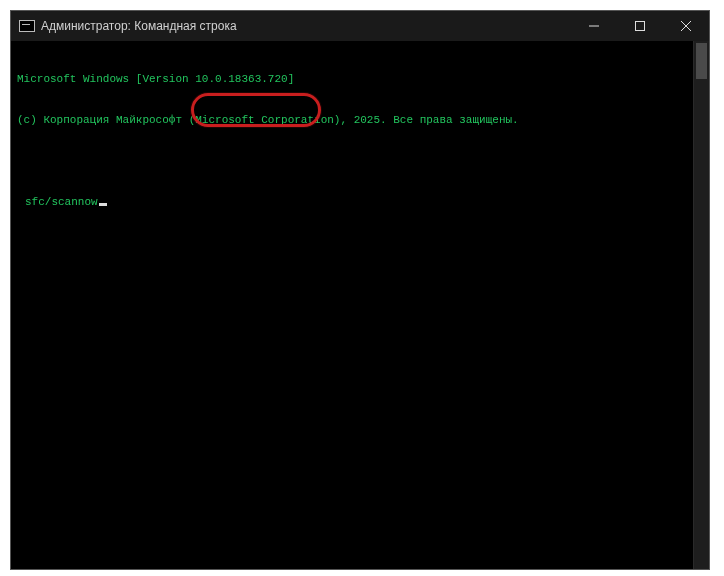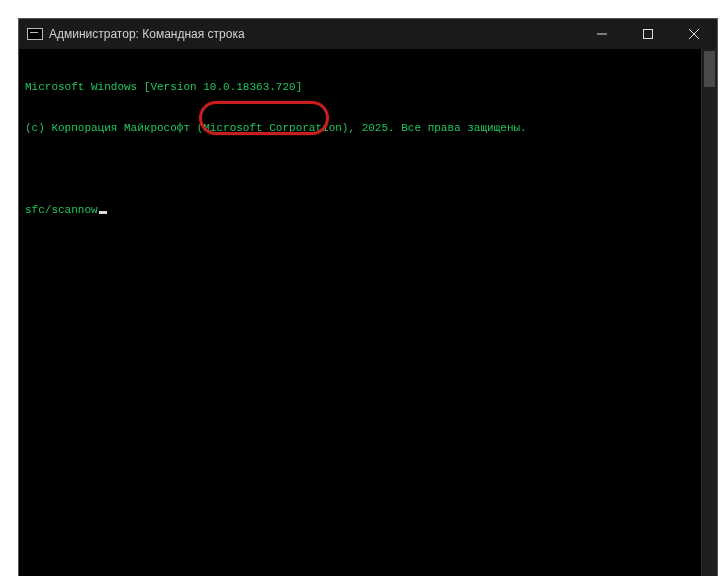--- a/index.html
+++ b/index.html
@@ -1,17 +1,17 @@
 <!DOCTYPE html>
 <html><head>
 <meta charset="utf-8">
 <style>
   * { box-sizing: border-box; margin: 0; padding: 0; }
   html, body { width: 724px; height: 576px; background: #fff; font-family: 'Segoe UI', Tahoma, sans-serif; }
-  .canvas { width: 724px; height: 576px; position: relative; background: #fff; padding: 18px; }
+  .canvas { width: 724px; height: 576px; position: relative; background: #fff; padding: 10px; }
   .window {
     width: 700px; height: 560px;
     background: #000;
     border: 1px solid #555;
     display: flex; flex-direction: column;
     position: relative;
   }
   .titlebar {
     height: 30px;
     background: #1a1a1a;
@@ -51,21 +51,21 @@
     font-family: Consolas, 'Courier New', monospace;
     font-size: 11px;
     line-height: 1.25;
     padding: 4px 6px;
     position: relative;
     overflow: hidden;
     white-space: pre;
   }
   .terminal .line { white-space: pre; }
   .prompt-line { display: flex; align-items: baseline; white-space: pre; }
-  .cmd-typed { position: relative; display: inline-block; }
+  .cmd-typed { position: relative; display: inline-block; margin-left: 8px; }
   .cursor {
     display: inline-block;
     width: 8px; height: 3px;
     background: #dcdcdc;
     vertical-align: baseline;
     margin-left: 1px;
     position: relative;
     bottom: -1px;
   }
   .highlight-oval {

